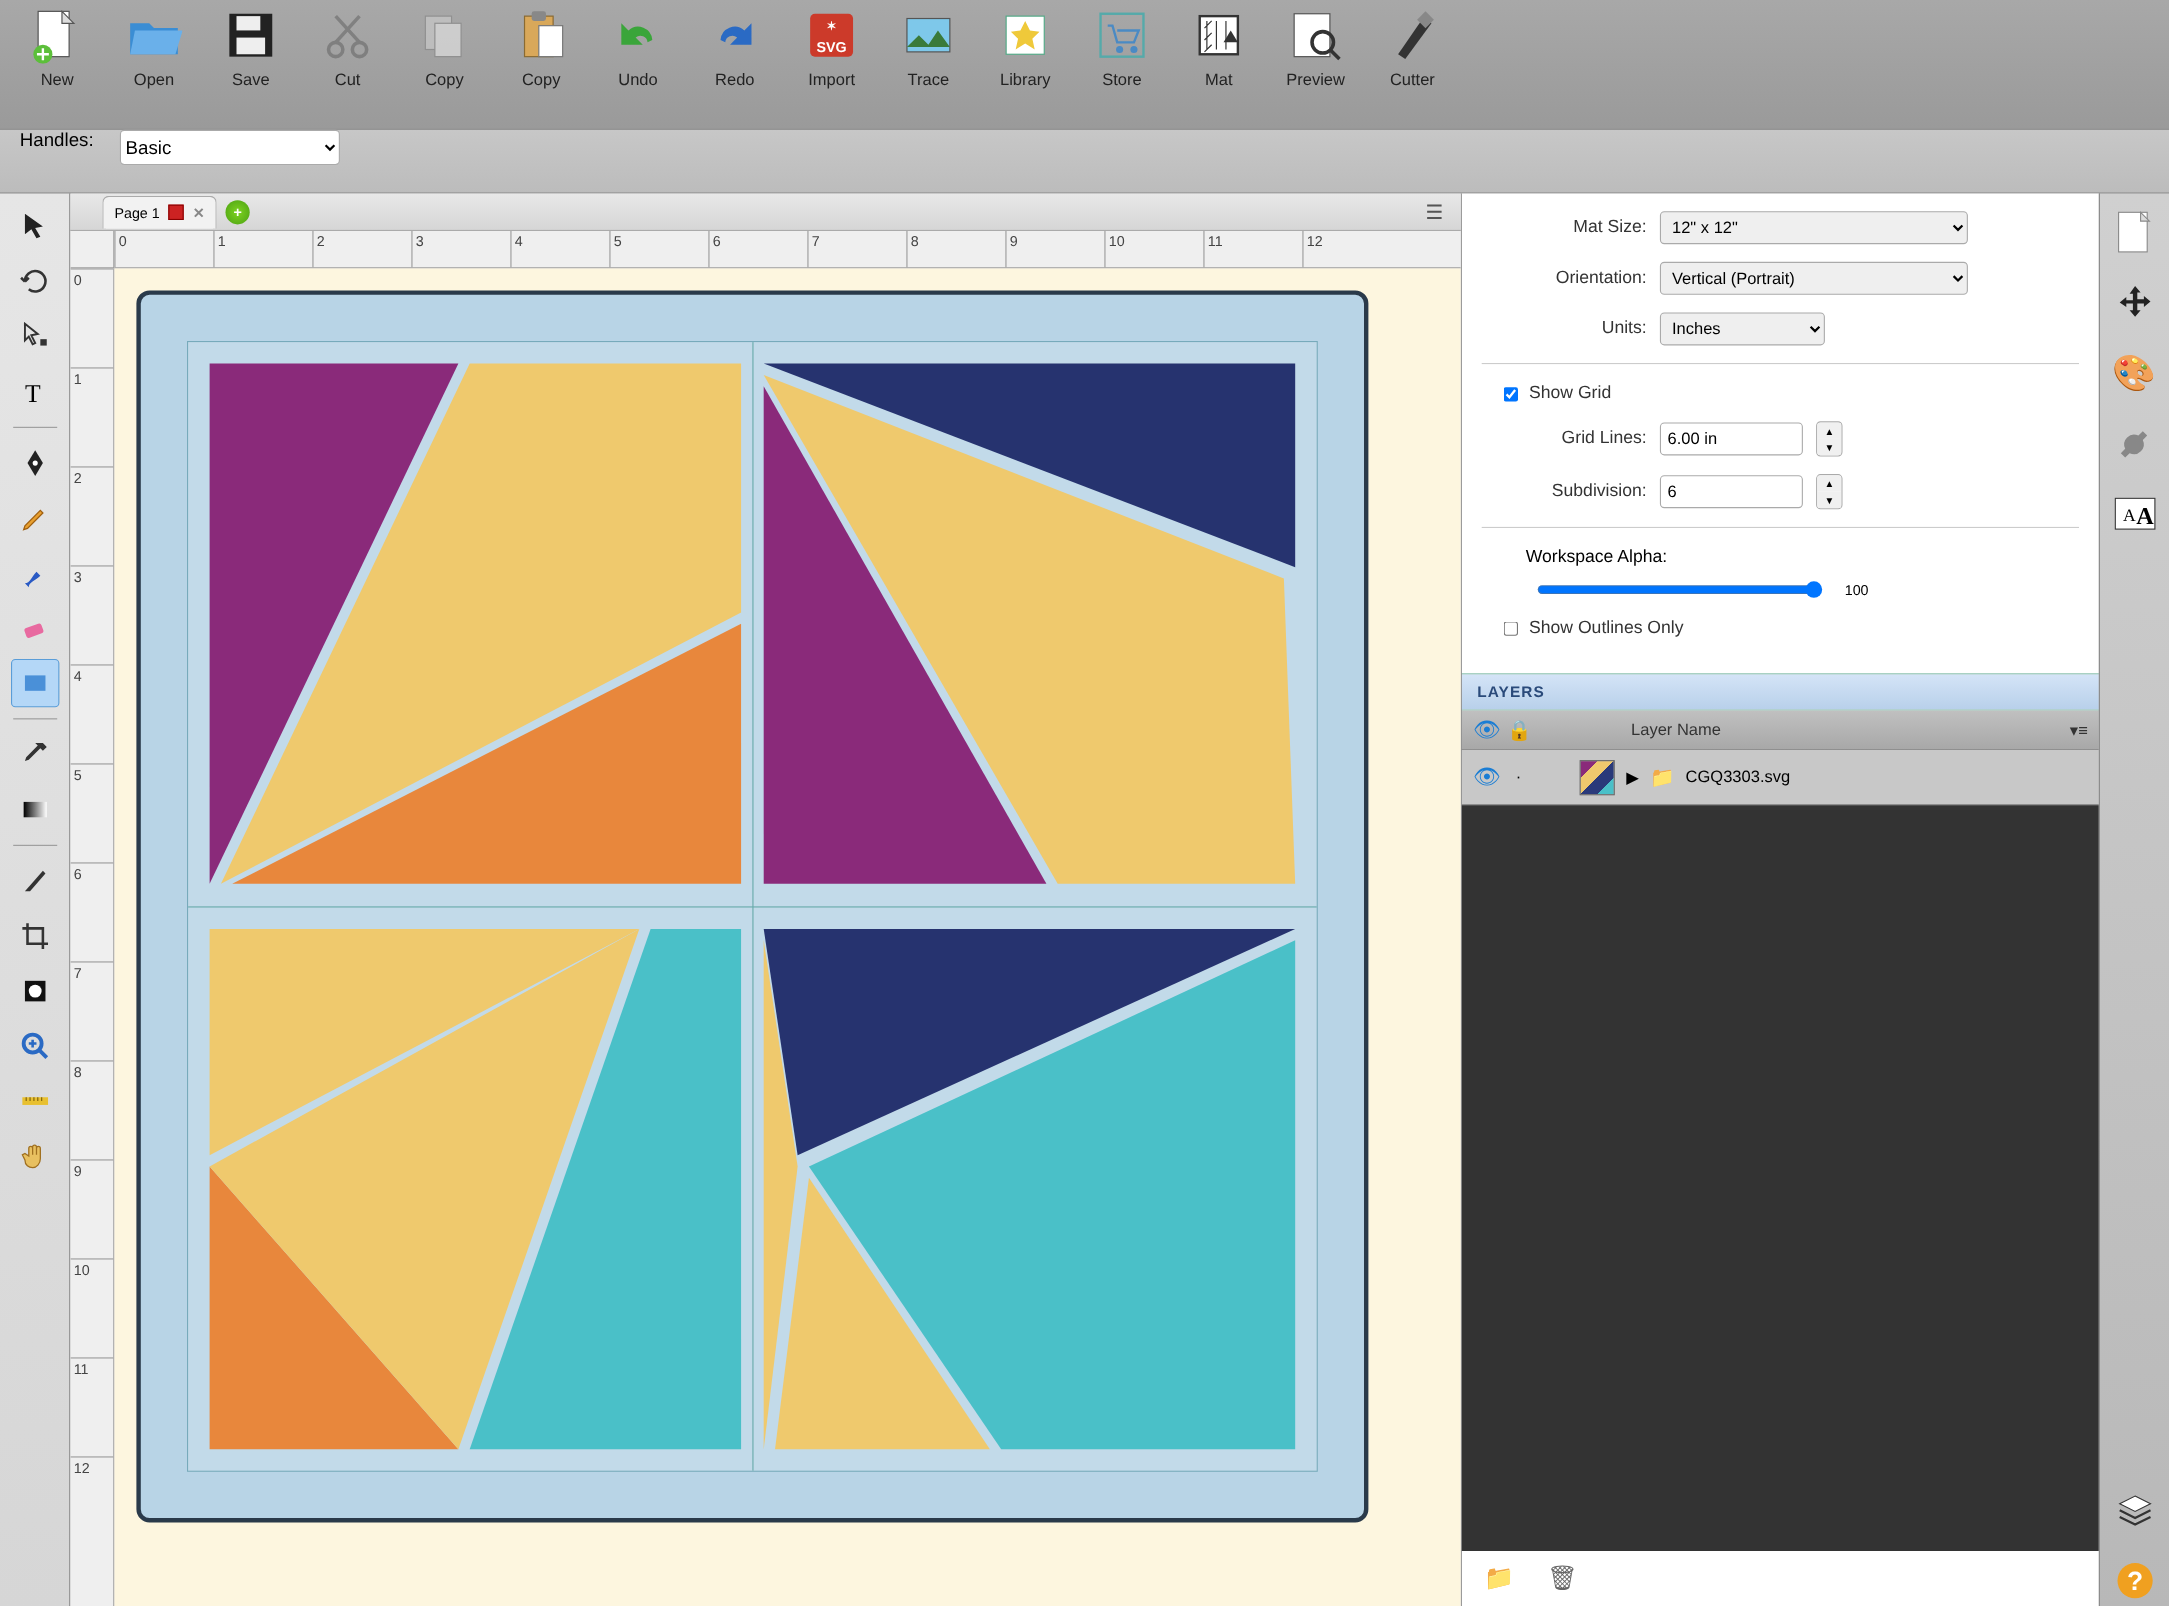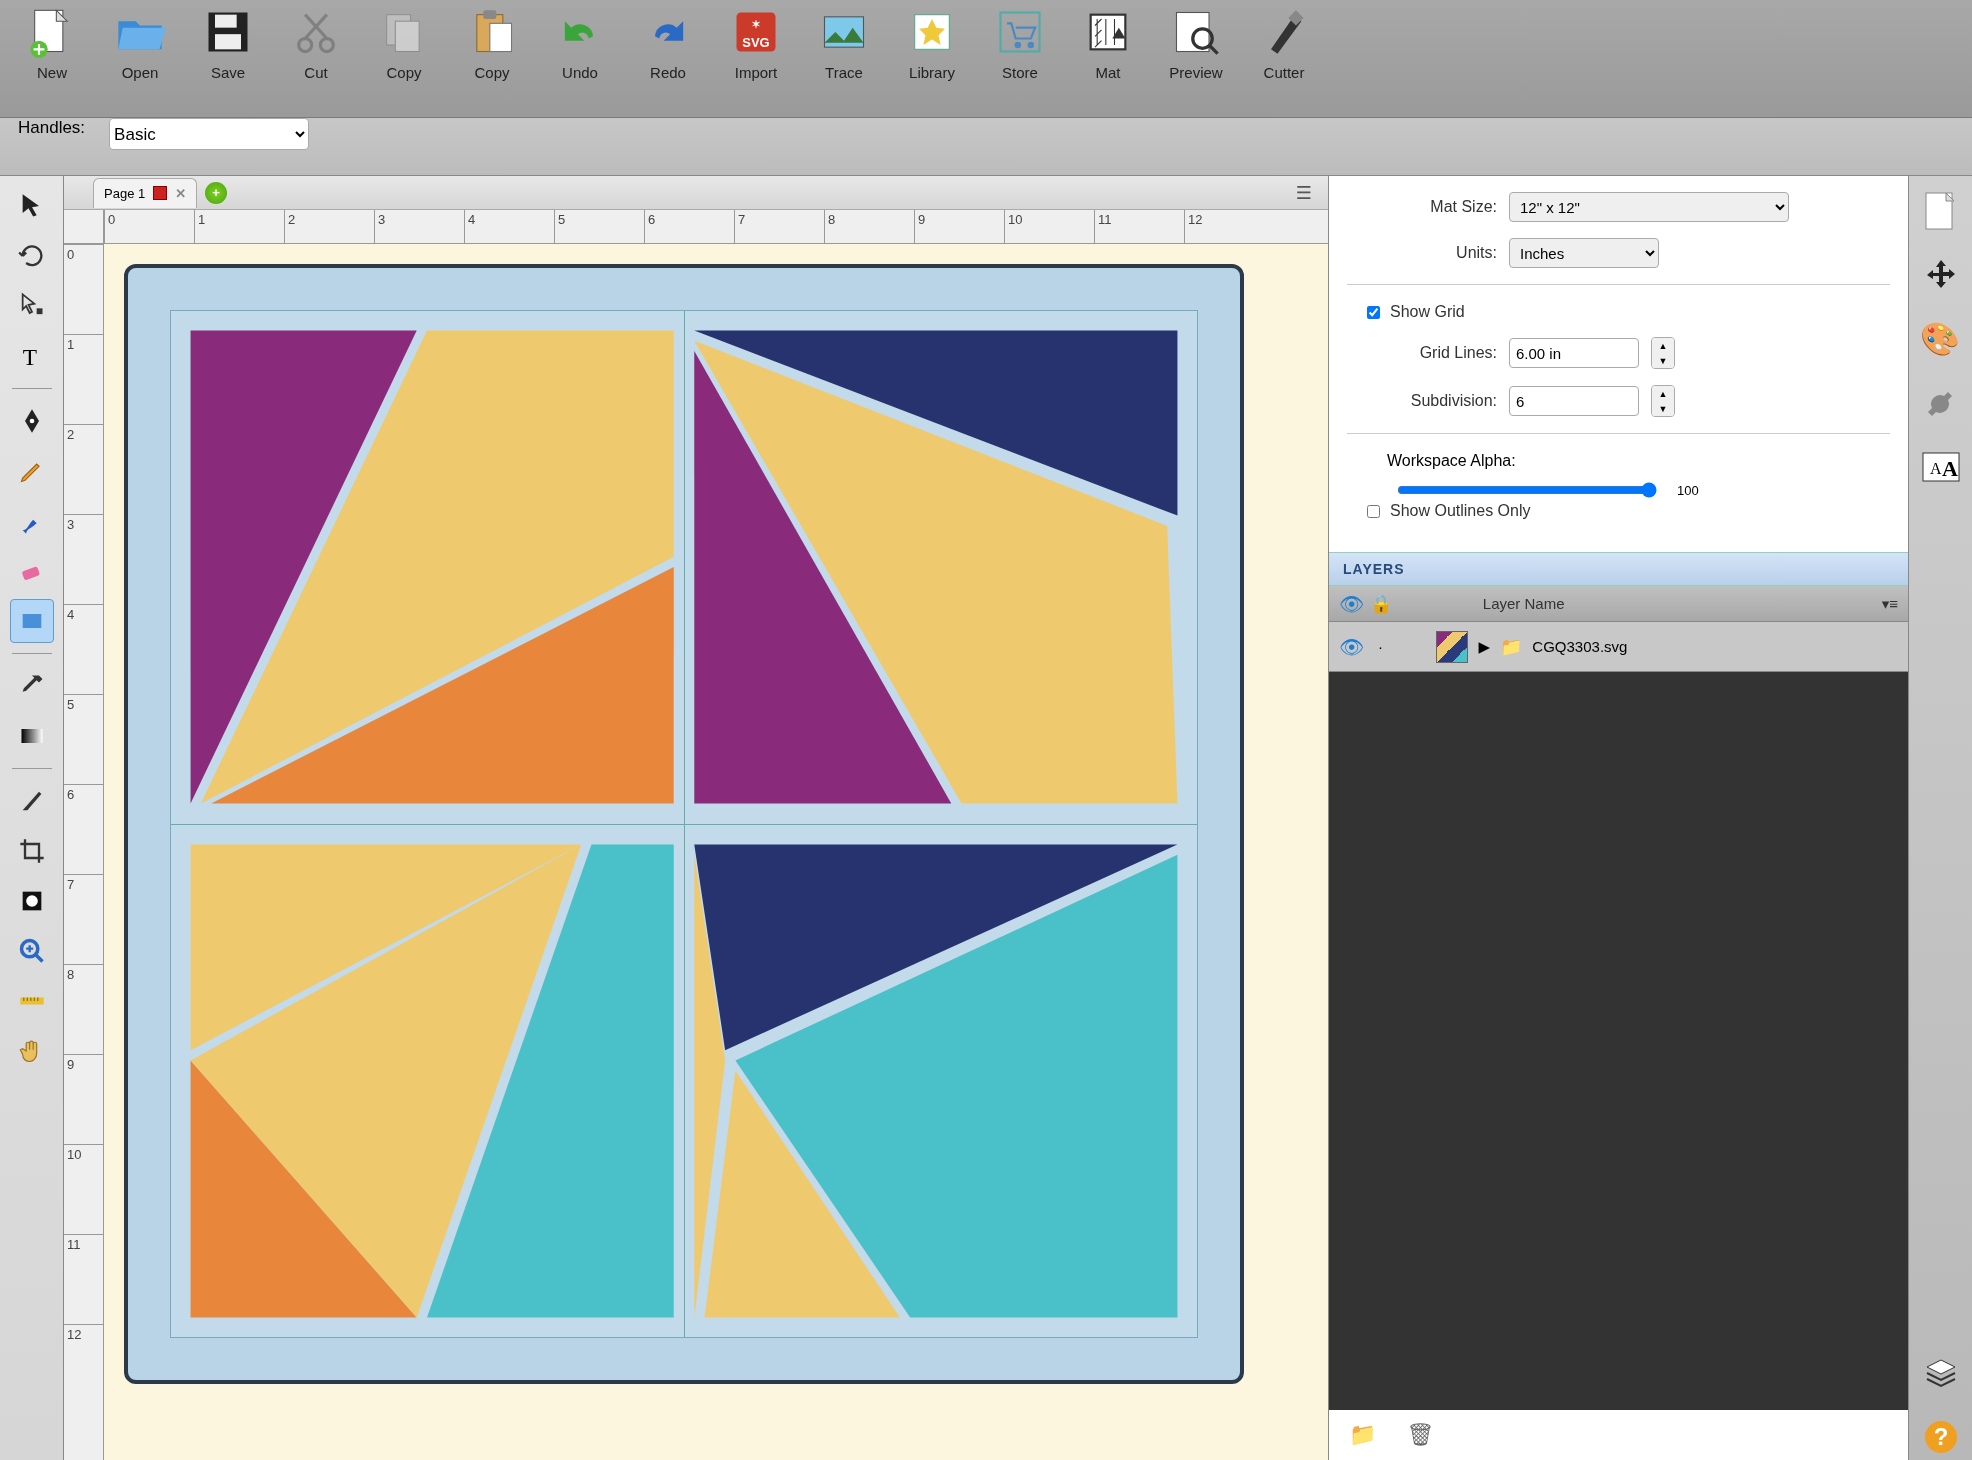--- a/index.html
+++ b/index.html
@@ -197,21 +197,21 @@
 .row { display:flex; align-items:center; margin-bottom:16px; gap:12px;}
 .row label { width:150px; text-align:right; font-size:16px; color:#333;}
 .row select, .row input[type=text] {
   height:30px; font-size:15px; border:1px solid #aaa; border-radius:4px; padding:0 6px;
 }
 .row .wide { width: 280px; }
 .row .med { width: 150px; }
 .row .small { width: 130px; }
 .sep { height:1px; background:#ccc; margin:10px 0 18px 0;}
 .chk { display:flex; align-items:center; gap:10px; margin-left:20px; margin-bottom:16px; font-size:16px; color:#333;}
-.slider-row { display:flex; align-items:center; gap:20px; padding-left:50px; margin-bottom:4px;}
+.slider-row { display:flex; align-items:center; gap:20px; padding-left:50px; margin-bottom:18px;}
 .slider-row input[type=range]{ width:260px; }
 .layers-body { background:#333; flex:1; display:flex; flex-direction:column;}
 .layer-head {
   background:linear-gradient(#c0c0c0,#a8a8a8);
   height:36px; display:flex; align-items:center; padding:0 10px;
   color:#333; font-size:15px; border-bottom:1px solid #888;
 }
 .layer-head .lname { margin-left:90px; }
 .layer-head .spacer { flex:1;}
 .layer-row {
@@ -581,20 +581,24 @@
         </div>
       </div>
     </div>
   </div>
 
   <div class="right">
     <div class="panel-body">
       <div class="row">
         <label>Mat Size:</label>
         <select class="wide"><option>12" x 12"</option></select>
+      </div>
+      <div class="row">
+        <label>Orientation:</label>
+        <select class="wide"><option>Vertical (Portrait)</option></select>
       </div>
       <div class="row">
         <label>Units:</label>
         <select class="med"><option>Inches</option></select>
       </div>
       <div class="sep"></div>
       <div class="chk">
         <input type="checkbox" checked="" style="">
         <span>Show Grid</span>
       </div>

